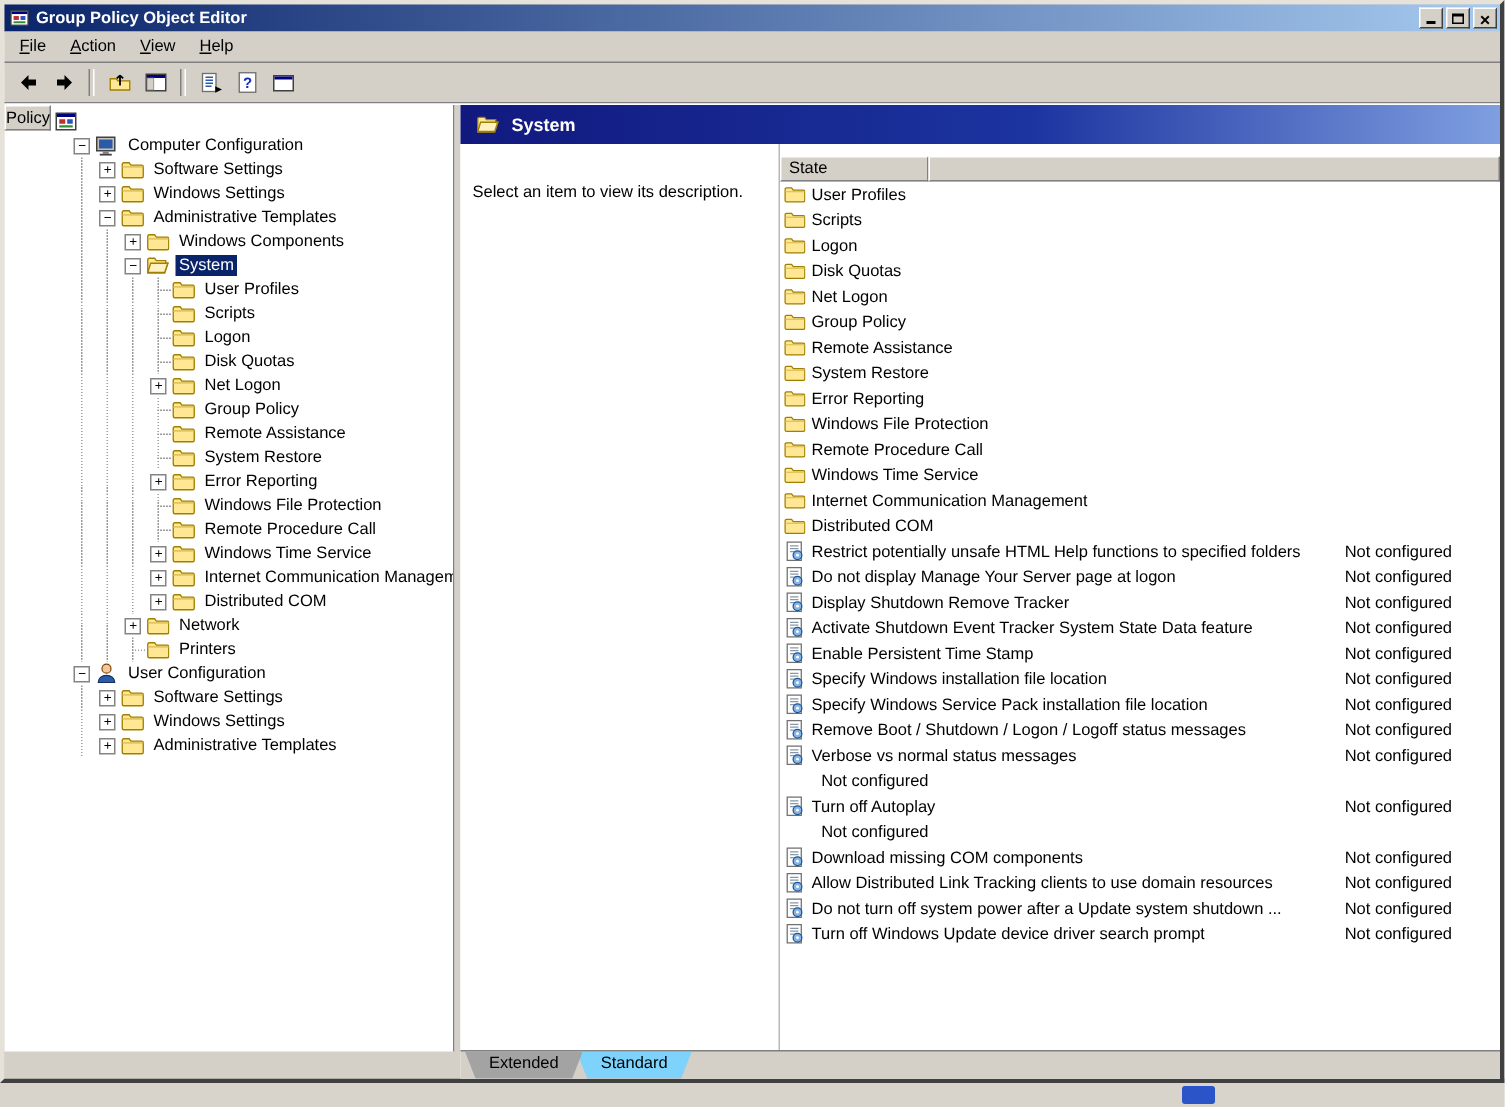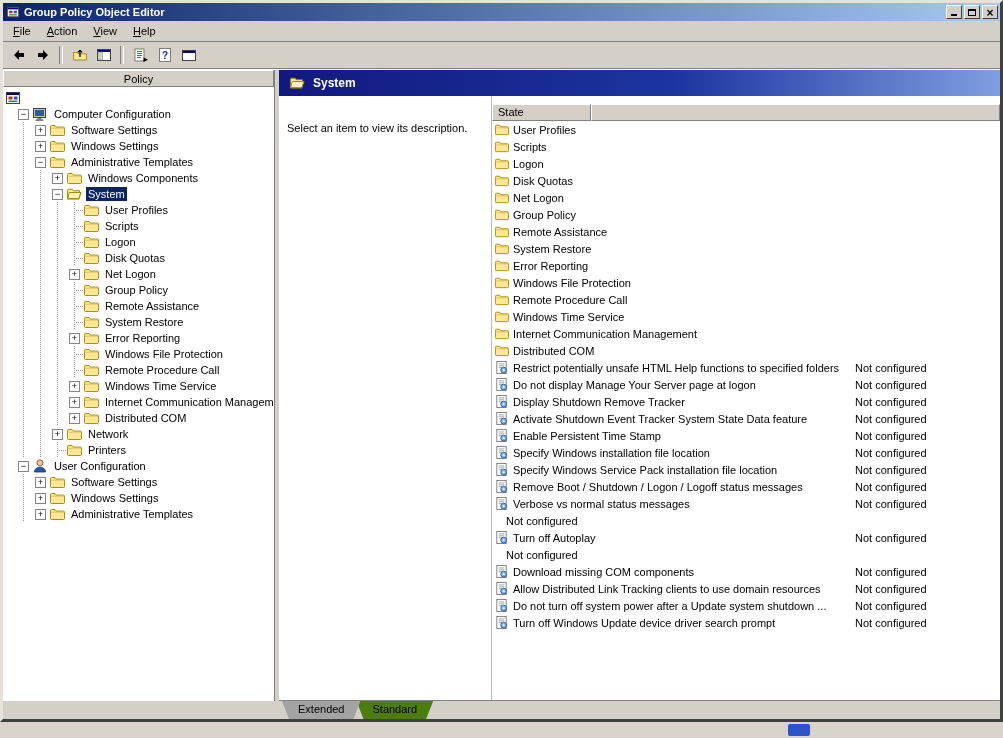--- a/index.html
+++ b/index.html
@@ -31,21 +31,21 @@
 
   .toolbar{height:27px;flex:none;display:flex;align-items:center;padding-left:4px;gap:1px;box-sizing:border-box;
            border-bottom:1px solid #808080;box-shadow:0 1px 0 #fff;background:var(--chrome,#D4D0C8);}
   .tb-btn{width:23px;height:22px;padding:0;background:transparent;border:1px solid transparent;
           display:flex;align-items:center;justify-content:center;}
   .tb-btn svg{width:16px;height:16px;display:block;}
   .tb-sep{width:2px;height:18px;border-left:1px solid #808080;border-right:1px solid #fff;margin:0 4px;}
 
   
   .main{flex:1;display:flex;min-height:0;border-top:1px solid #fff;background:var(--chrome,#D4D0C8);}
-  .tree-pane{width:272px;flex:none;background:#fff;display:flex;flex-direction:column;
+  .tree-pane{width:300px;flex:none;background:#fff;display:flex;flex-direction:row;
              margin-bottom:18px;border-right:1px solid #808080;box-sizing:border-box;}
   .pane-header{height:17px;flex:none;display:flex;align-items:center;justify-content:center;box-sizing:border-box;
                background:var(--chrome,#D4D0C8);border:1px solid;border-color:#fff #808080 #808080 #fff;}
   .tree{flex:1;overflow:hidden;padding-top:3px;}
   .tree-row{height:16px;display:flex;align-items:center;white-space:nowrap;}
   .guide{width:17px;height:16px;flex:none;
          background:repeating-linear-gradient(to bottom,#9a9a9a 0 1px,transparent 1px 2px) 8px 0/1px 100% no-repeat;}
   .guide.tee{background:
       repeating-linear-gradient(to bottom,#9a9a9a 0 1px,transparent 1px 2px) 8px 0/1px 100% no-repeat,
       repeating-linear-gradient(to right,#9a9a9a 0 1px,transparent 1px 2px) 8px 8px/9px 1px no-repeat;}
@@ -75,25 +75,25 @@
   .col.c0{width:349px;flex:none;}
   .col.c1{width:99px;flex:none;}
   .col.fill{flex:1;}
   .list{flex:1;overflow:hidden;}
   .list-row{display:flex;height:17px;align-items:center;}
   .c-setting{width:349px;flex:none;display:flex;align-items:center;overflow:hidden;white-space:nowrap;
              padding-left:2px;box-sizing:border-box;}
   .l-icon{width:15px;height:15px;flex:none;margin-right:4px;}
   .l-icon svg{width:100%;height:100%;display:block;}
   .l-name{white-space:nowrap;overflow:hidden;}
-  .c-state{width:99px;flex:none;box-sizing:border-box;padding-left:14px;white-space:nowrap;}
+  .c-state{width:99px;flex:none;box-sizing:border-box;padding-left:14px;white-space:nowrap;text-align:right;}
 
   .tabs-row{flex:none;height:18px;background:var(--chrome,#D4D0C8);border-top:1px solid #808080;
             display:flex;align-items:stretch;padding-left:3px;}
-  .tab{position:relative;box-sizing:border-box;padding:2px 16px 0;margin-right:-4px;background:#4d7c0f;
+  .tab{position:relative;box-sizing:border-box;padding:2px 16px 0;margin-right:-4px;background:#7dd3fc;
        clip-path:polygon(0 0,100% 0,calc(100% - 7px) 100%,7px 100%);
        filter:drop-shadow(0 1px 0 #808080);text-align:center;}
   .tab.active{background:#a3a3a3;z-index:2;}
 
   
   .strip{position:absolute;left:0;top:722px;width:1003px;height:16px;background:#D8D4CC;}
   .strip-frag{position:absolute;left:788px;top:2px;width:22px;height:12px;border-radius:2px;
               background:var(--taskbar-fragment,#2A54C8);}
 </style>
 </head>

